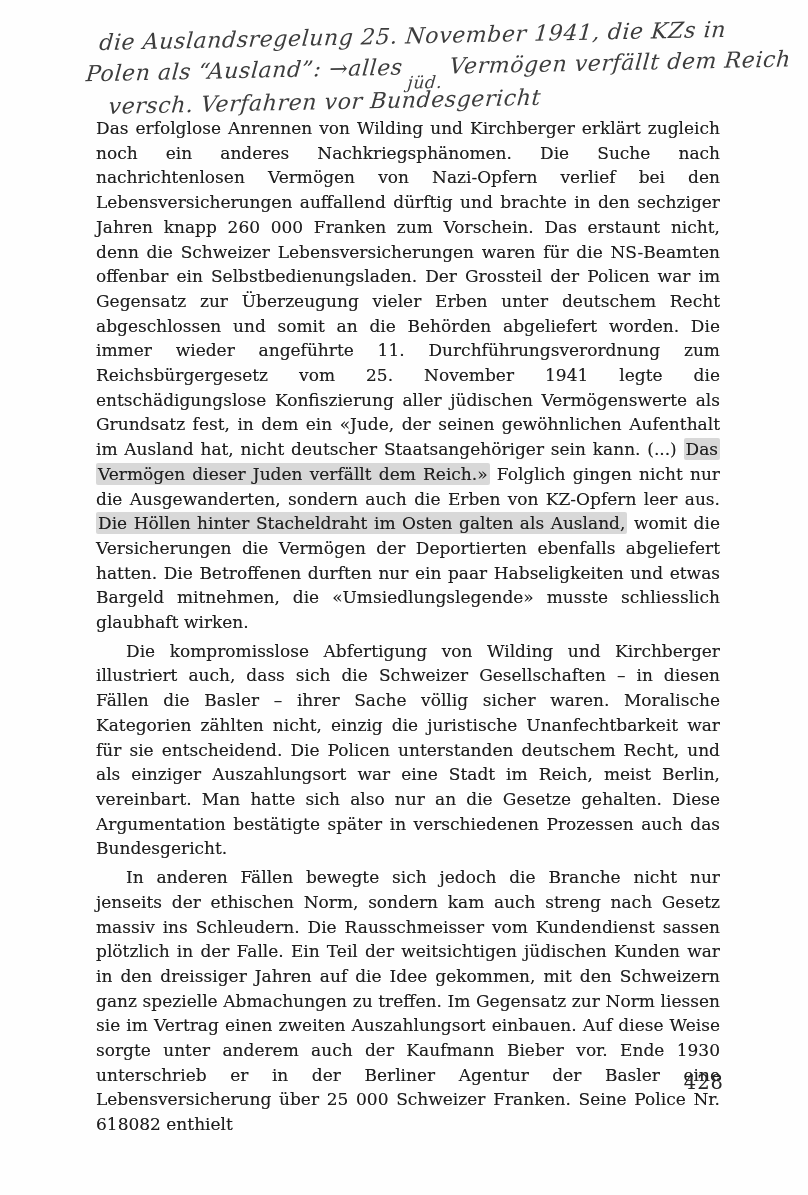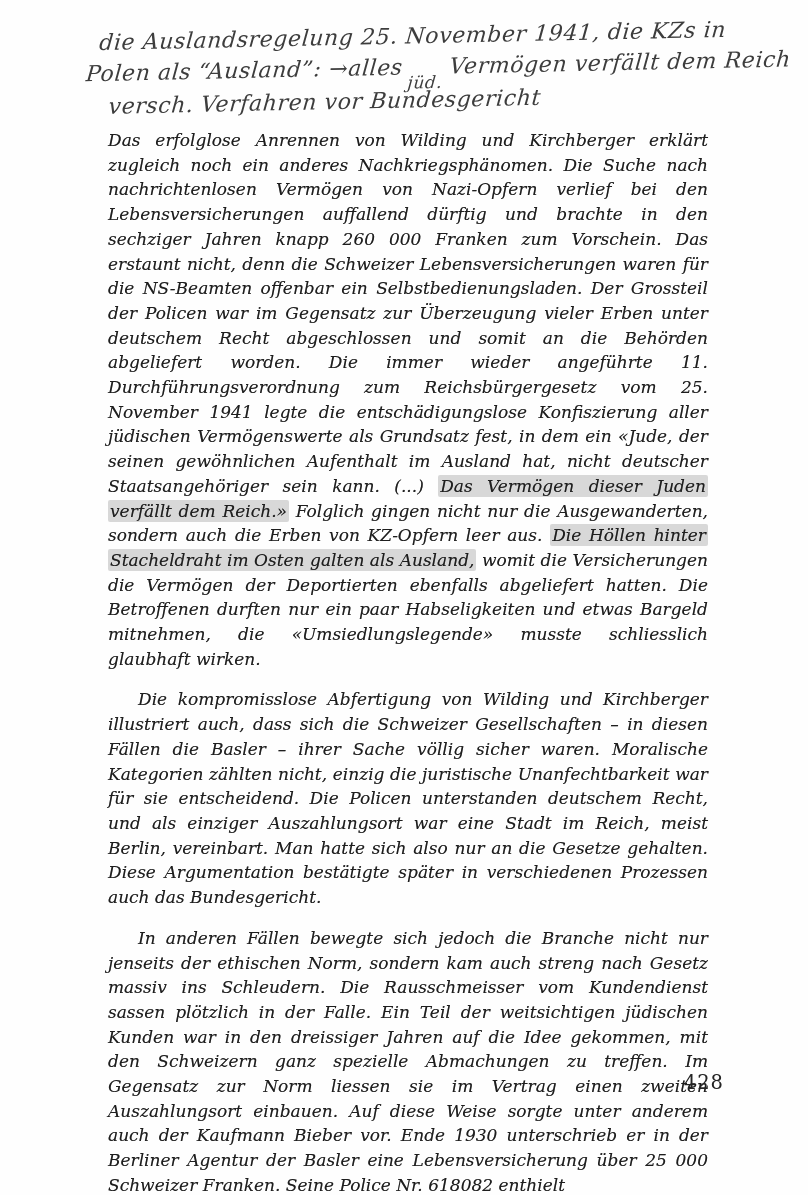--- a/index.html
+++ b/index.html
@@ -46,21 +46,21 @@
     left: 92px;
     top: 112px;
     width: 632px;
     font-size: 17px;
     line-height: 24.7px;
     text-align: justify;
     hyphens: auto;
     -webkit-hyphens: auto;
     text-shadow: 0 0 0.4px rgba(20,20,20,0.45);
   }
-  .textblock p { margin: 16px; font-style: italic; }
+  .textblock p { margin: 4px; }
   .indent { text-indent: 30px; }
 
   .hl {
     background: #d8d8d8;
     box-decoration-break: clone;
     -webkit-box-decoration-break: clone;
     padding: 1px 2px;
     border-radius: 2px;
   }
 

